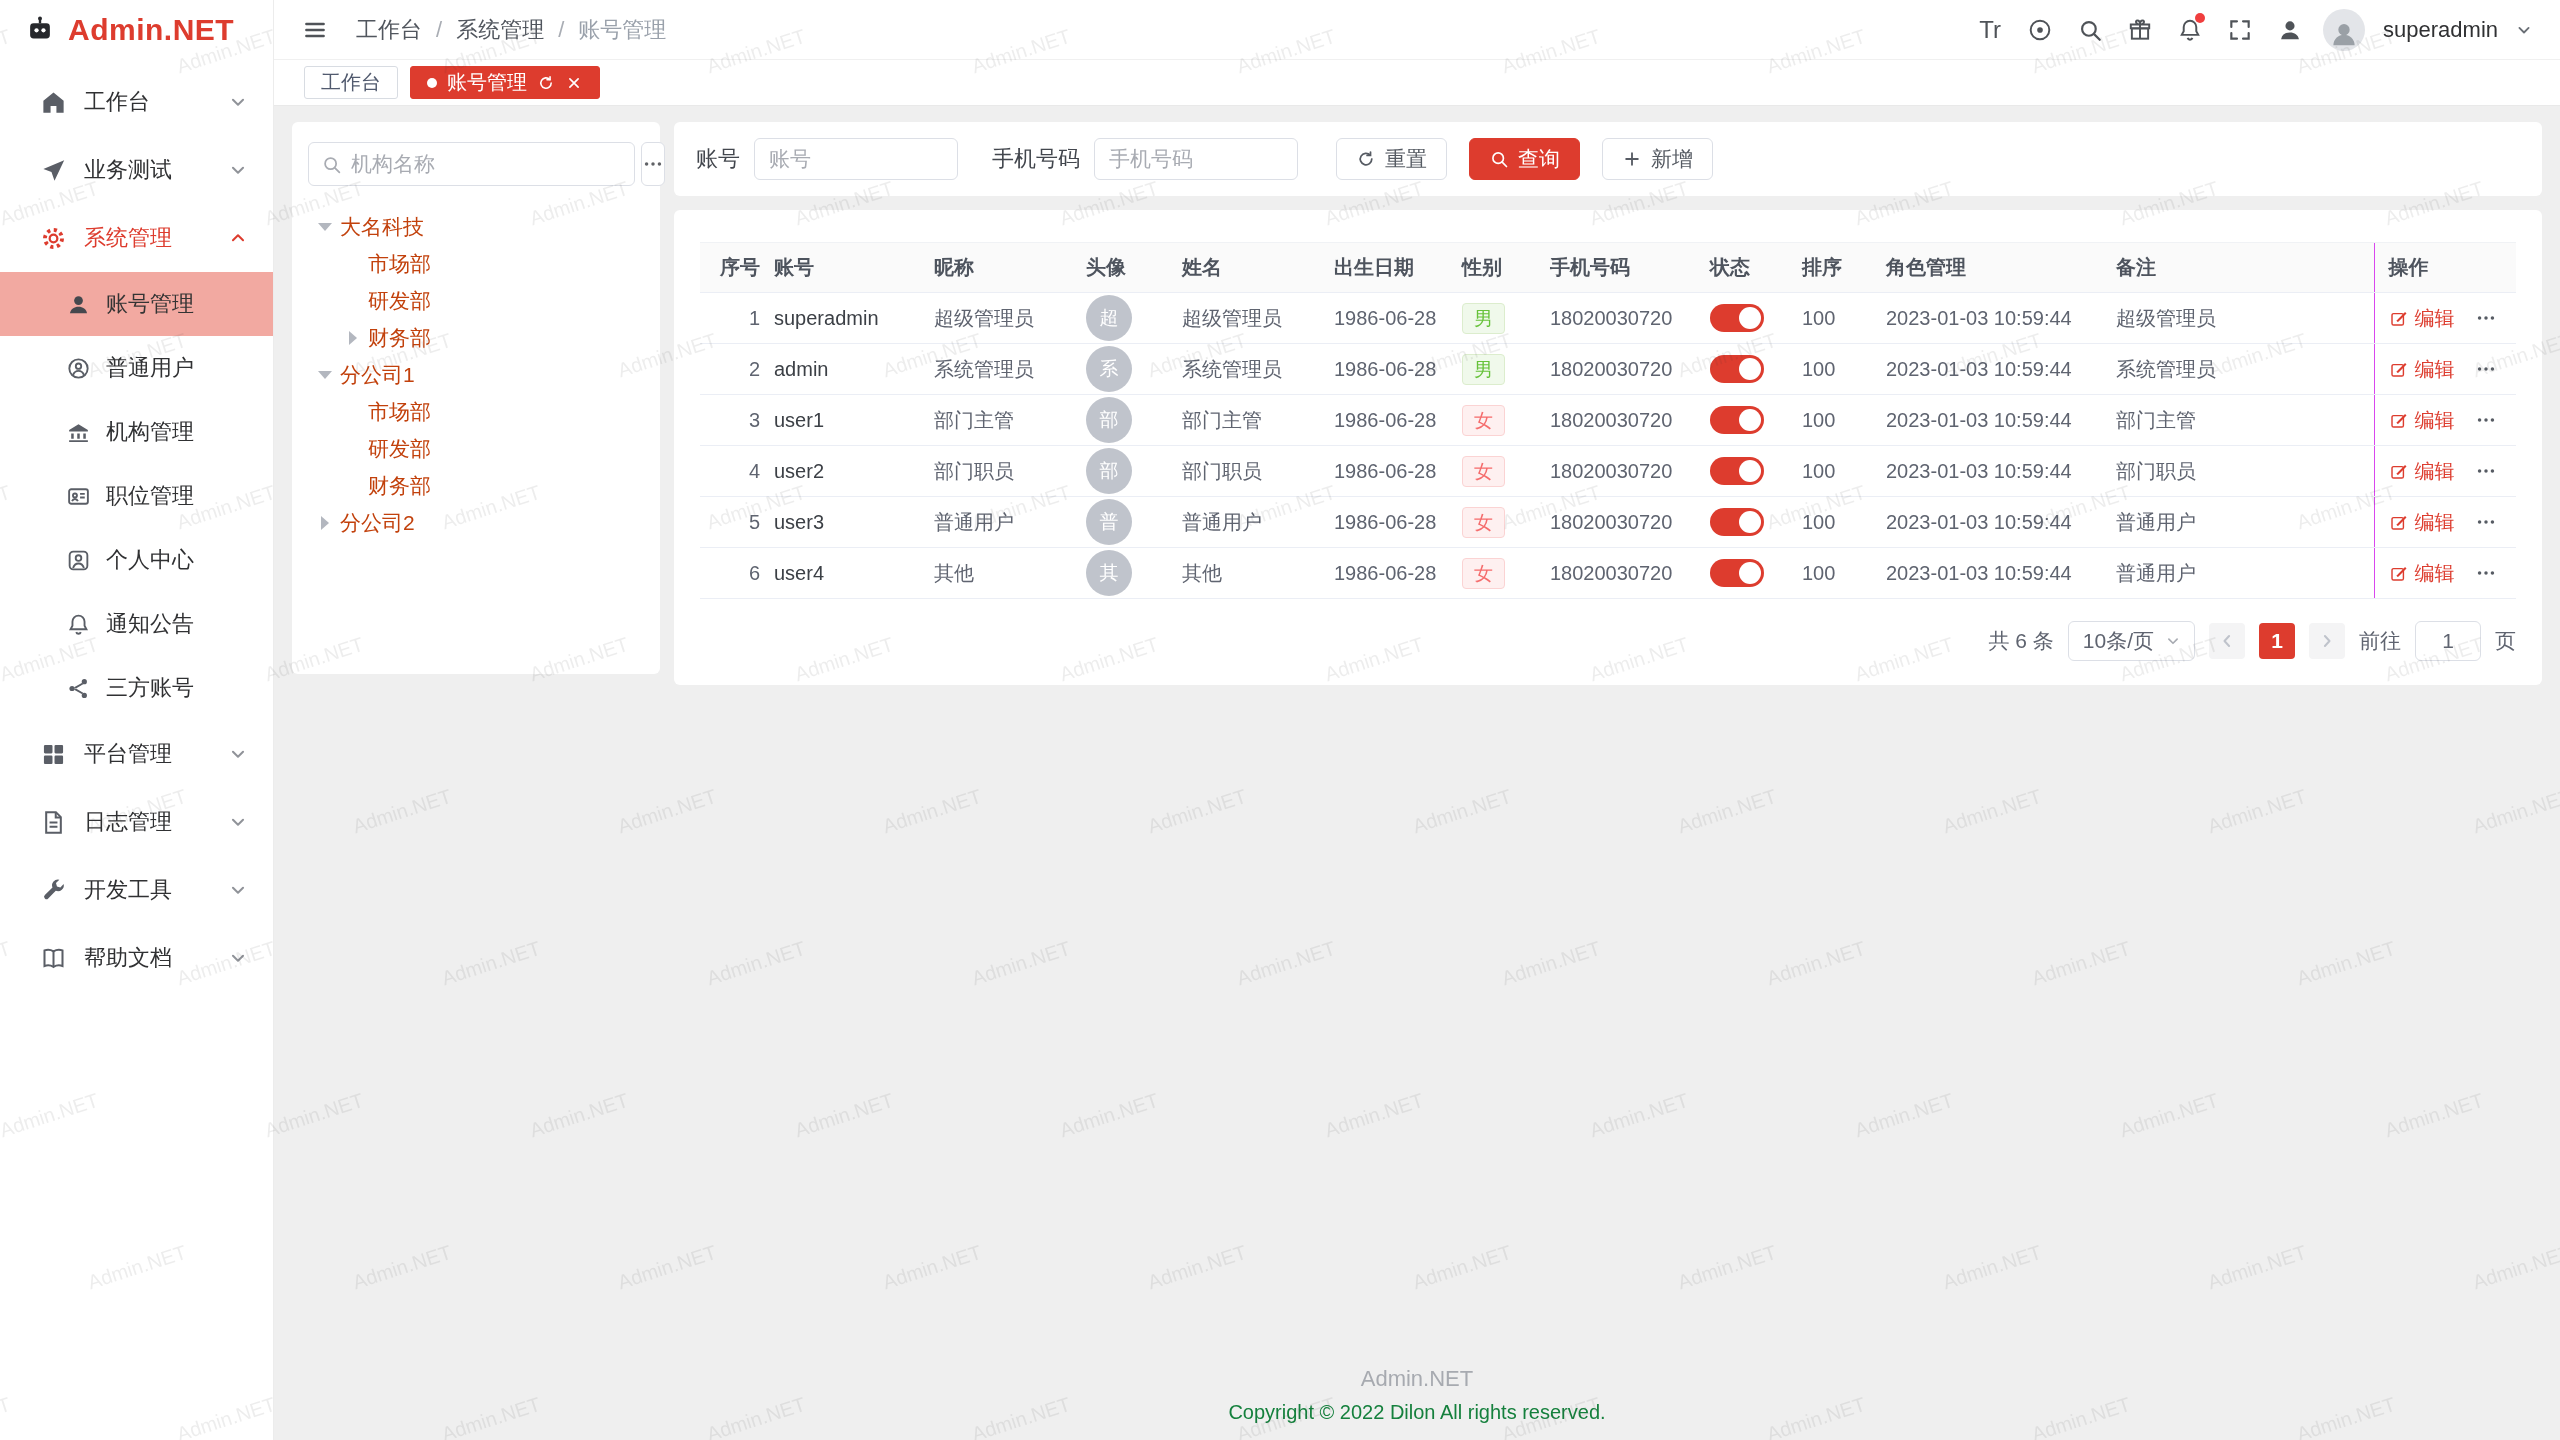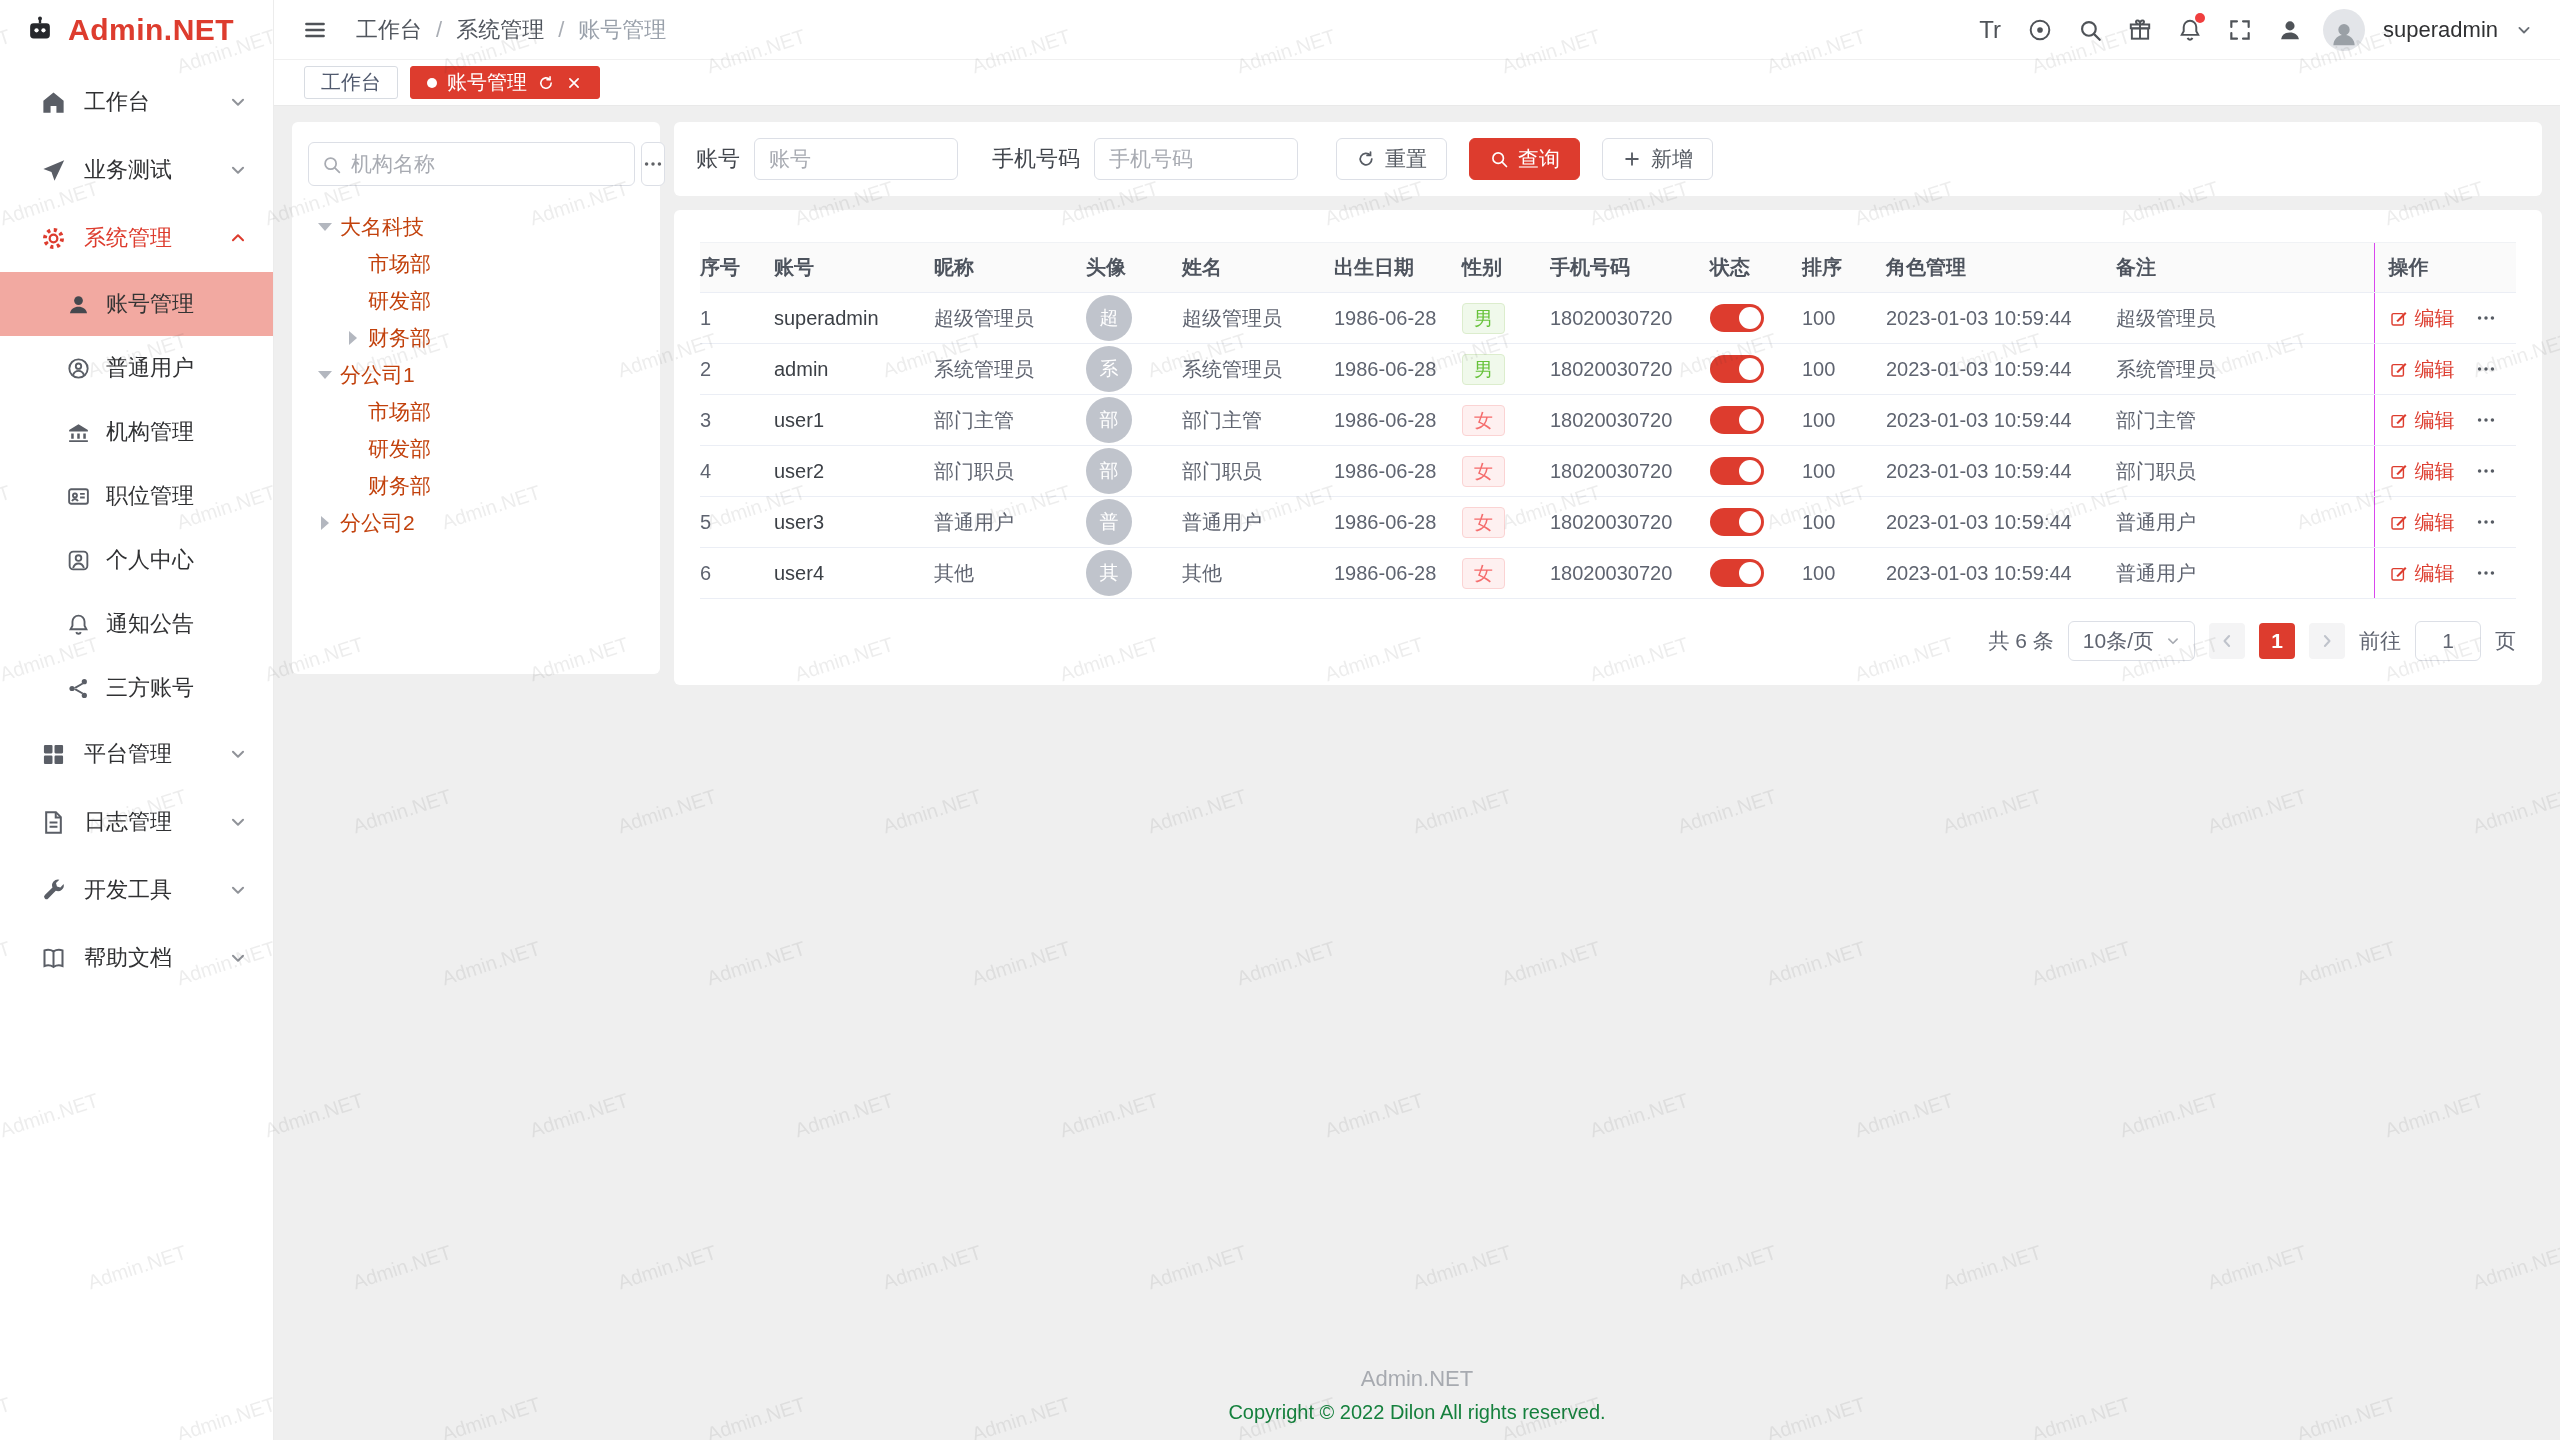--- a/index.html
+++ b/index.html
@@ -79,21 +79,21 @@
 .btn{height:42px;display:inline-flex;align-items:center;gap:9px;padding:0 19px;border-radius:6px;border:1px solid #dcdfe6;background:#fff;color:#565b63;font-size:21px;cursor:pointer;font-family:inherit}
 .btn svg{width:20px;height:20px}
 .btn-reset{margin-left:38px}
 .btn-query{margin-left:22px;background:var(--primary);border-color:var(--primary);color:#fff}
 .btn-add{margin-left:22px}
 
 .table-panel{padding:32px 26px 24px}
 table{width:100%;border-collapse:collapse;table-layout:fixed;font-size:20px;color:#5f6470}
 thead th{height:50px;background:#fafafa;font-weight:600;color:#4e545e;text-align:left;padding:0 14px;border-bottom:1px solid #ebeef5;border-top:1px solid #f0f2f5;white-space:nowrap}
 tbody td{height:51px;padding:0 14px;border-bottom:1px solid #ebeef5;white-space:nowrap;overflow:hidden}
-th:first-child,td:first-child{text-align:left;padding:0}
+th:first-child,td:first-child{text-align:right;padding:0}
 .op-col,.op-cell{border-left:1px solid #d946ef}
 .acct{color:#3c4046}
 .avatar-circle{width:46px;height:46px;border-radius:50%;background:#c0c4cc;color:#fff;font-size:19px;display:inline-flex;align-items:center;justify-content:center;vertical-align:middle}
 .tag{display:inline-block;height:31px;line-height:29px;padding:0 11px;border-radius:4px;font-size:19px}
 .tag-male{color:#67c23a;background:#f0f9eb;border:1px solid #dcedcd}
 .tag-female{color:#f56c6c;background:#fef0f0;border:1px solid #fbd3d3}
 .switch{display:inline-block;width:54px;height:28px;border-radius:14px;background:var(--primary);position:relative;cursor:pointer;vertical-align:middle}
 .switch i{position:absolute;top:3px;right:3px;width:22px;height:22px;border-radius:50%;background:#fff}
 .edit-link{display:inline-flex;align-items:center;gap:7px;color:var(--primary);cursor:pointer;vertical-align:middle}
 .edit-link svg{width:19px;height:19px}

